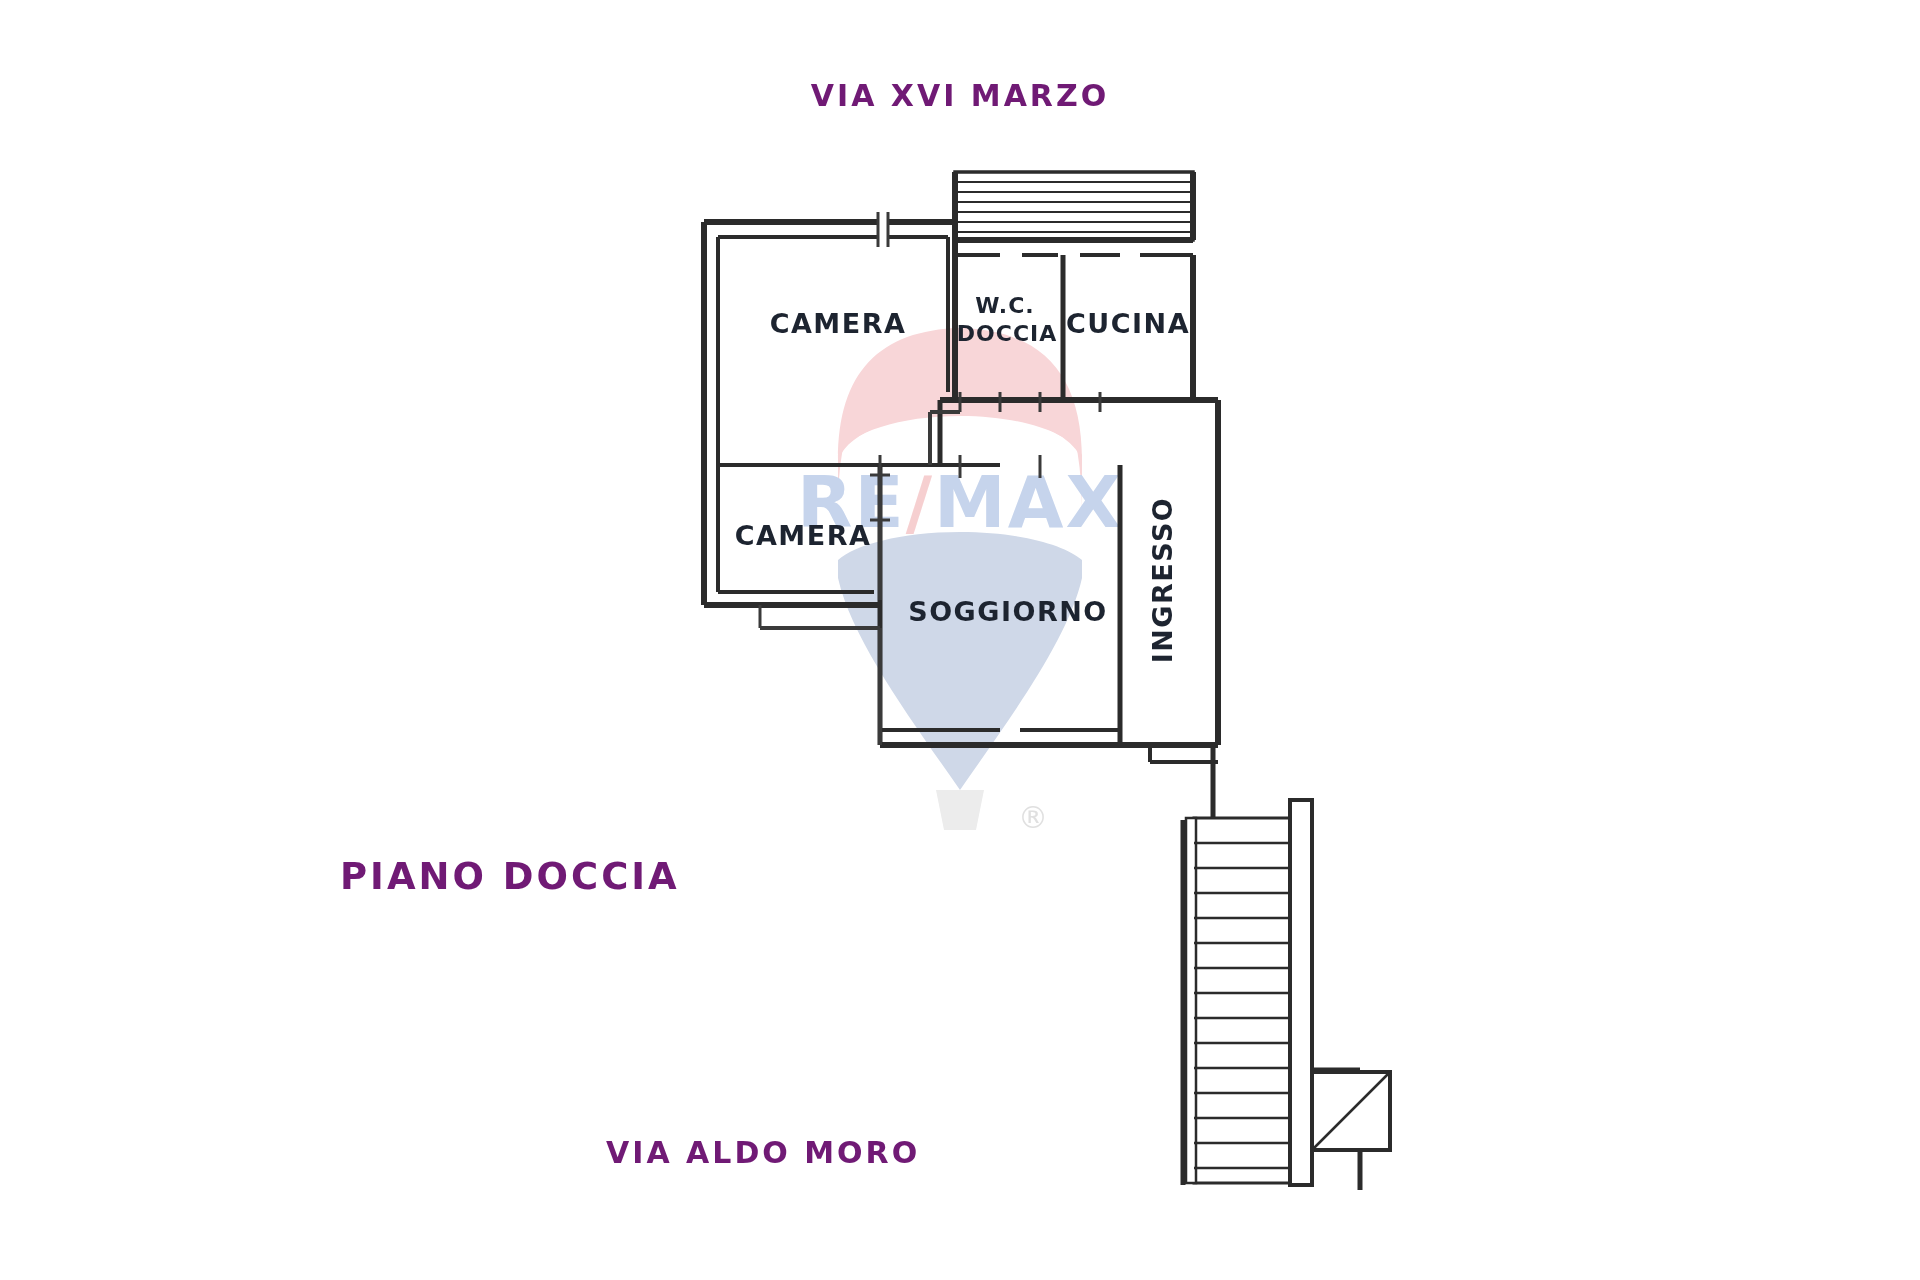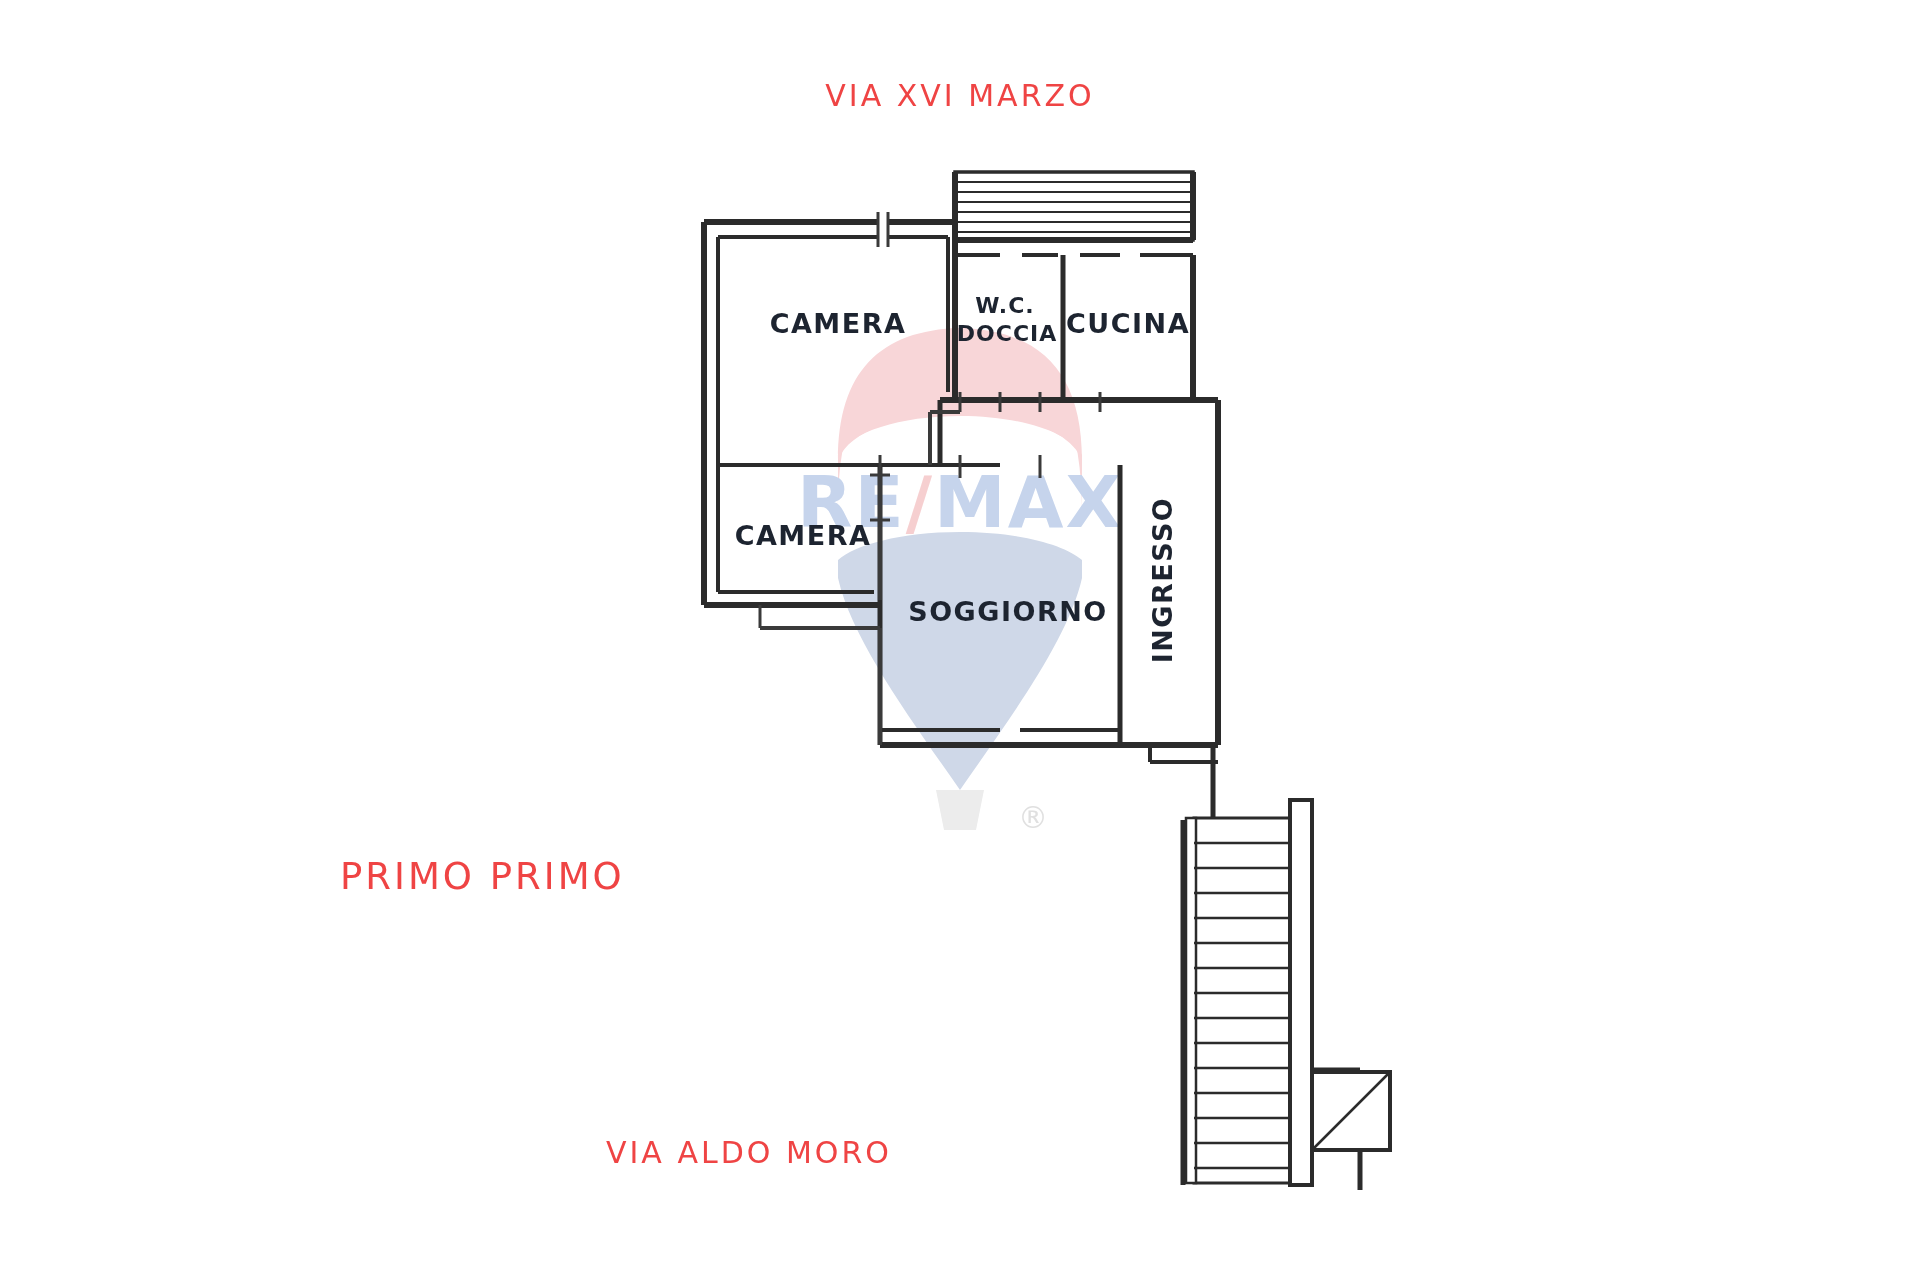--- a/index.html
+++ b/index.html
@@ -1,19 +1,19 @@
 <!DOCTYPE html>
 <html><head>
 <meta charset="utf-8">
 <style>
   html,body{margin:0;padding:0;background:#ffffff;}
   body{width:1920px;height:1280px;position:relative;overflow:hidden;
        font-family:"DejaVu Sans","Liberation Sans",sans-serif;}
   #stage{position:absolute;left:0;top:0;width:1920px;height:1280px;background:#fff;}
-  .lbl{position:absolute;color:#ef4444;font-weight:normal;letter-spacing:1px;white-space:nowrap;}
+  .lbl{position:absolute;color:#701a75;font-weight:bold;letter-spacing:1px;white-space:nowrap;}
   #street-top{left:0;top:78px;width:1920px;text-align:center;font-size:30px;letter-spacing:3px;}
   #floor-label{left:340px;top:855px;font-size:37px;letter-spacing:3px;}
   #street-bottom{left:606px;top:1135px;font-size:30px;letter-spacing:3px;}
   svg#plan{position:absolute;left:0;top:0;width:1920px;height:1280px;}
   .rlabel{font-family:"DejaVu Sans","Liberation Sans",sans-serif;font-weight:bold;fill:#1d2430;}
 </style>
 </head>
 <body>
 
 <div id="stage">
@@ -185,17 +185,17 @@
     <text class="rlabel" x="1128" y="333" text-anchor="middle" font-size="27" letter-spacing="1.5">CUCINA</text>
 
     <text class="rlabel" x="803" y="545" text-anchor="middle" font-size="27" letter-spacing="1.5">CAMERA</text>
 
     <text class="rlabel" x="1008" y="621" text-anchor="middle" font-size="27" letter-spacing="1.5">SOGGIORNO</text>
 
     <text class="rlabel" x="1172" y="580" text-anchor="middle" font-size="27" letter-spacing="1.5" transform="rotate(-90 1172 580)">INGRESSO</text>
 
   </svg>
 
-  <div class="lbl" id="floor-label">PRIMO PRIMO</div>
+  <div class="lbl" id="floor-label">PIANO DOCCIA</div>
 
   <div class="lbl" id="street-bottom">VIA ALDO MORO</div>
 
 </div>
 
 </body></html>

